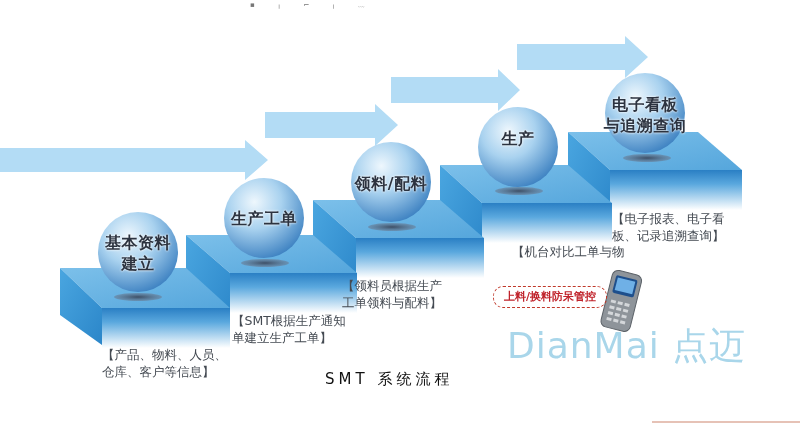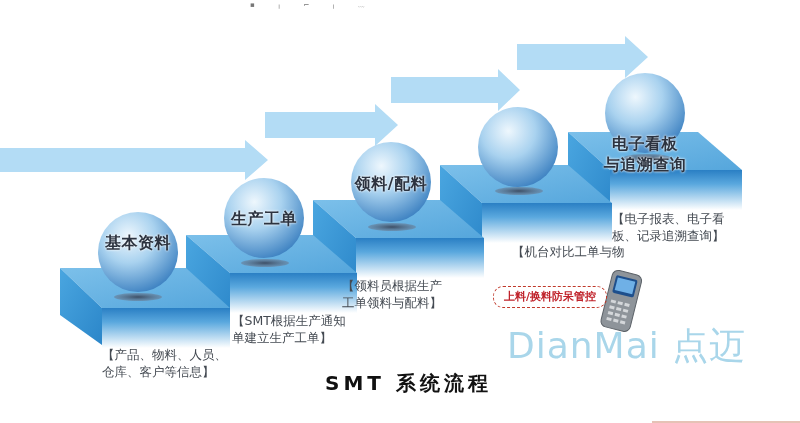--- a/index.html
+++ b/index.html
@@ -6,21 +6,21 @@
   body { width:800px; height:423px; position:relative; overflow:hidden;
          font-family:"DejaVu Sans","Liberation Sans",sans-serif; }
   .layer { position:absolute; left:0; top:0; width:800px; height:423px; }
   .sphere-label { position:absolute; text-align:center; font-weight:bold;
          color:#2c3340; font-size:16px; line-height:21px; letter-spacing:0.5px;
          text-shadow:0 0 2px rgba(255,255,255,0.9), 0 0 3px rgba(255,255,255,0.7); }
   .desc { position:absolute; color:#444a52; font-size:12.5px; line-height:17px; white-space:nowrap; }
   .badge { position:absolute; left:493px; top:286px; width:112px; height:20px;
          border:1.5px dashed #c0392b; border-radius:10px; color:#c0232b;
          font-size:11px; font-weight:bold; text-align:center; line-height:20px; }
-  .title { position:absolute; left:325px; top:370px; font-size:20px; font-weight:bold;
+  .title { position:absolute; left:325px; top:370px; font-size:15px; font-weight:normal;
          letter-spacing:4px; color:#111; }
   .watermark { position:absolute; left:507px; top:322px; font-size:36px; color:#a9d6ea;
          font-family:"DejaVu Sans","Liberation Sans",sans-serif; font-weight:normal; letter-spacing:1px;text-align:center; }
   .bottom-line { position:absolute; left:652px; top:421px; width:148px; height:2px; background:#e6c2b6; }
   .top-fragment { position:absolute; left:250px; top:0px; font-size:7px; color:#777; letter-spacing:10px; }
 </style>
 </head>
 <body>
 
 <svg class="layer" width="800" height="423" viewBox="0 0 800 423">
@@ -131,30 +131,32 @@
         <rect x="619" y="320" width="5" height="3"></rect>
         <rect x="626" y="320" width="5" height="3"></rect>
     </g>
   </g>
 </svg>
 
 <div class="top-fragment">▪ ╷ ⌐ ╷ ﹏</div>
 
 <div class="sphere-label" style="left:98px; top:232px; width:80px;">
   <div>基本资料</div>
+  <div>建立</div>
 </div>
 <div class="sphere-label" style="left:224px; top:208px; width:80px;">
   <div>生产工单</div>
 </div>
 <div class="sphere-label" style="left:346px; top:173px; width:90px;">
   <div>领料/配料</div>
 </div>
 <div class="sphere-label" style="left:478px; top:128px; width:80px;">
+  <div>生产</div>
 </div>
-<div class="sphere-label" style="left:600px; top:94px; width:90px;margin-top:39px;">
+<div class="sphere-label" style="left:600px; top:94px; width:90px;">
   <div>电子看板</div>
   <div>与追溯查询</div>
 </div>
 
 <div class="desc" style="left:102px; top:346px;">
   <div>【产品、物料、人员、</div>
   <div>仓库、客户等信息】</div>
 </div>
 <div class="desc" style="left:232px; top:312px;">
   <div>【SMT根据生产通知</div>

